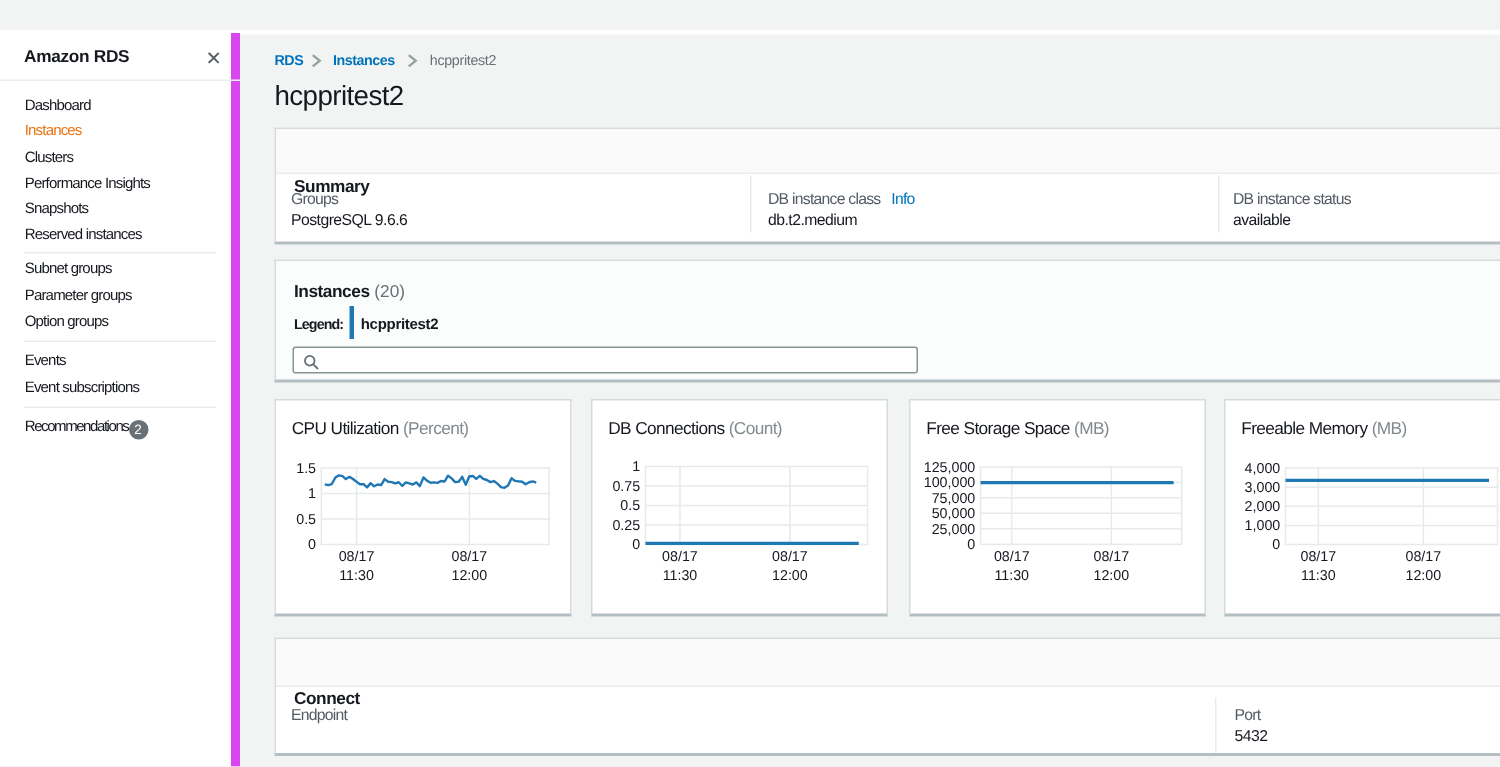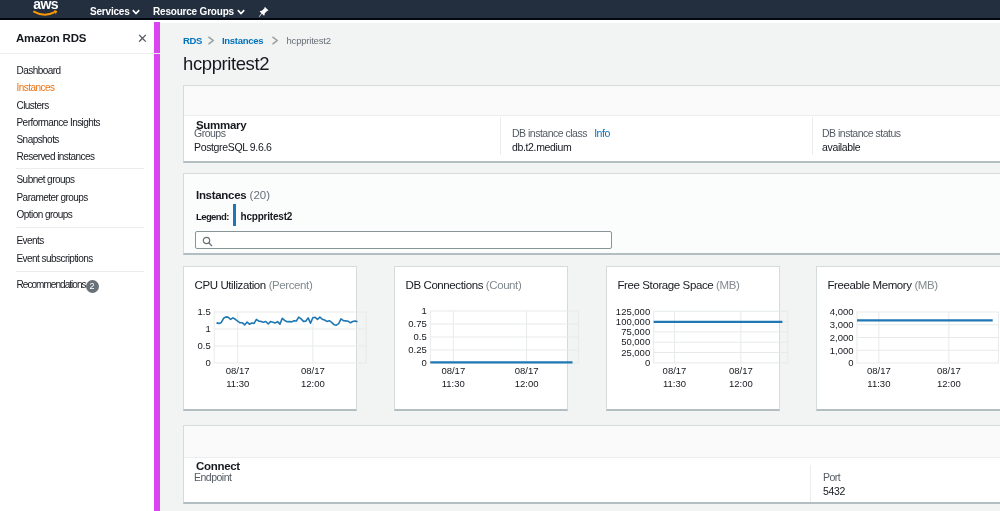--- a/index.html
+++ b/index.html
@@ -28,45 +28,27 @@
 
 
 .panel { position:absolute; left:183px; width:827px; background:#ffffff; border:1px solid #d5dbdb; border-bottom:2px solid #b3bec3; }
 .phead { position:absolute; left:0; top:0; width:100%; background:#fafafa; border-bottom:1px solid #eaeded; }
 .ptitle { font-weight:700; font-size:11.5px; letter-spacing:-0.3px; color:#16191f;margin-top:24px; }
 .glabel { position:absolute; font-size:10.5px; letter-spacing:-0.5px; color:#545b64; white-space:nowrap; }
 .gvalue { position:absolute; font-size:10.5px; letter-spacing:-0.35px; color:#16191f; white-space:nowrap; }
 .vdiv { position:absolute; width:1px; background:#eaeded; }
 
 
-.card { position:absolute; top:266px; width:174px; height:145px; background:#fff; border:1px solid #d5dbdb; border-bottom:2px solid #b3bec3; }
+.card { position:absolute; top:266px; width:198px; height:145px; background:#fff; border:1px solid #d5dbdb; border-bottom:2px solid #b3bec3; }
 </style>
 </head>
 <body>
 <div id="page">
 
   <div id="topstrip"></div>
-  <div id="topbar">
-    <svg class="abs" style="left:27px; top:0px;" width="38" height="20" viewBox="0 0 38 20">
-      <text x="6.2" y="9" font-family="Liberation Sans" font-size="14" font-weight="700" letter-spacing="-0.5" fill="#ffffff">aws</text>
-      <path d="M6.3 11.4 Q 17.5 17.6 27.6 12.2" stroke="#ff9900" stroke-width="1.9" fill="none"></path>
-      <path d="M27.2 10.2 q 2.3 0.2 3 1 l -1.4 3 q -0.7 -1.8 -1.9 -2.6 z" fill="#ff9900"></path>
-    </svg>
-    <div class="navitem" style="left:90px;">Services</div>
-    <svg class="abs" style="left:131.5px; top:9px;" width="8" height="6" viewBox="0 0 10 7">
-        <path d="M1 1.2 L5 5.4 L9 1.2" stroke="#fff" stroke-width="2" fill="none"></path>
-      </svg>
-    <div class="navitem" style="left:153px;">Resource Groups</div>
-    <svg class="abs" style="left:237px; top:9px;" width="8" height="6" viewBox="0 0 10 7">
-        <path d="M1 1.2 L5 5.4 L9 1.2" stroke="#fff" stroke-width="2" fill="none"></path>
-      </svg>
-    <svg class="abs" style="left:257.5px; top:6px;" width="11" height="12" viewBox="0 0 14 15">
-      <path d="M8.6 0.8 L13.4 5.6 L11.6 6.1 L11.2 6.5 L8.4 9.3 Q8.9 11.2 7.7 12.4 L5 9.7 L1.7 13.8 L1.2 13.3 L4.3 9 L2 6.7 Q3.2 5.5 5 6 L7.8 3.2 L8.2 2.6 Z" fill="#ffffff"></path>
-    </svg>
-  </div>
 
   <div id="sidebar">
     <div id="sbtitle">Amazon RDS</div>
     <div id="sbclose">✕</div>
     <div class="sbdiv" style="left:0; top:31px; width:160px;"></div>
     <div class="mi" style="top:42.6px;">Dashboard</div>
     <div class="mi" style="top:60.4px; color:#ec7211;">Instances</div>
     <div class="mi" style="top:77.6px;">Clusters</div>
     <div class="mi" style="top:94.8px;">Performance Insights</div>
     <div class="mi" style="top:111.6px;">Snapshots</div>

